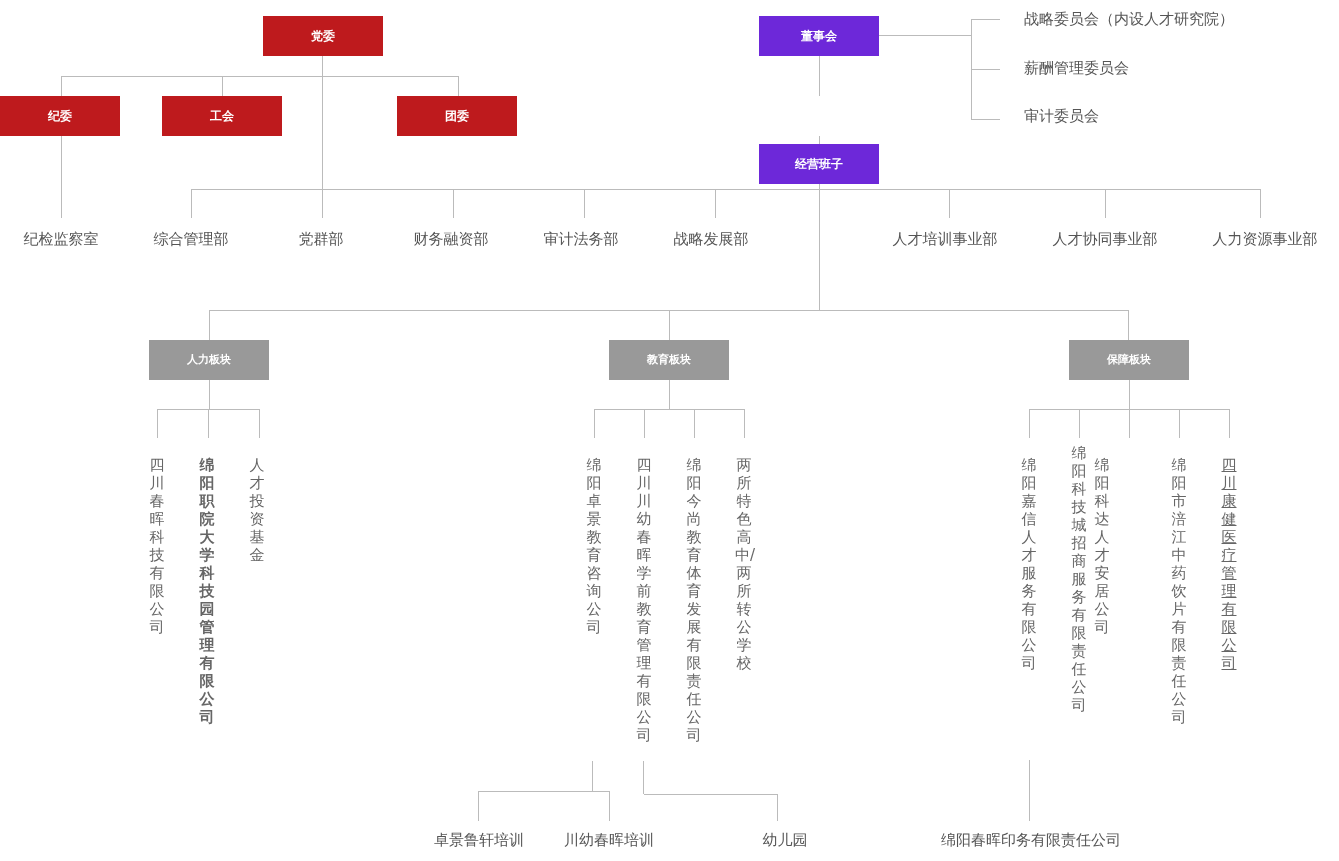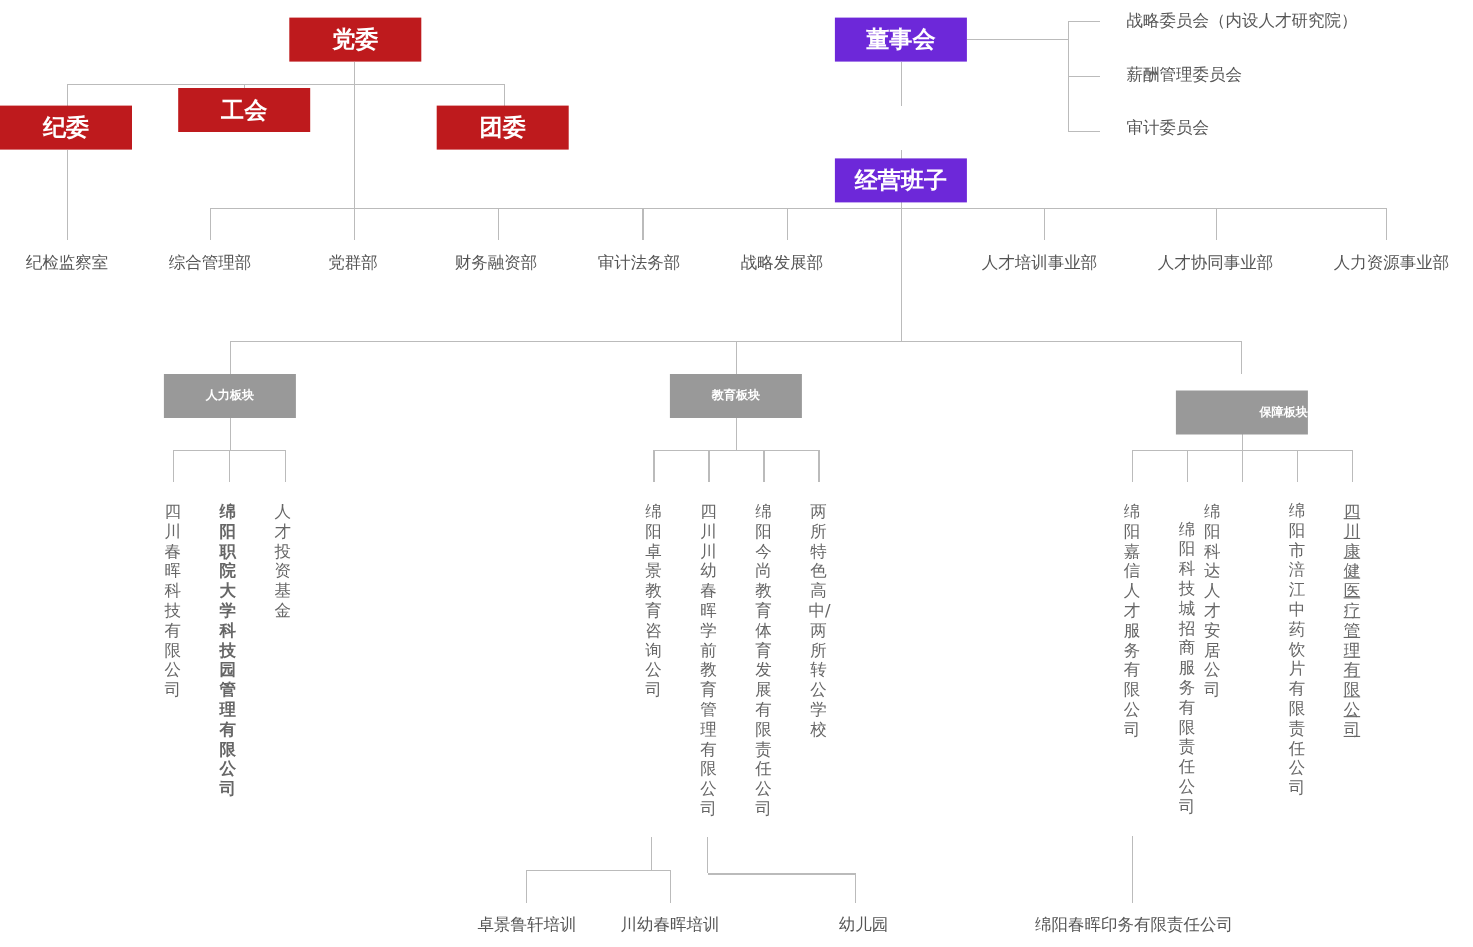--- a/index.html
+++ b/index.html
@@ -1,20 +1,20 @@
 <!DOCTYPE html>
 <html><head>
 <meta charset="utf-8">
 <style>
   html, body { margin:0; padding:0; background:#ffffff; }
   body { width:1339px; height:861px; position:relative; overflow:hidden;
          font-family:"DejaVu Sans", "Liberation Sans", sans-serif; }
   #lines { position:absolute; left:0; top:0; width:1339px; height:861px; }
   .box { position:absolute; width:120px; height:40px; color:#fff;
-         font-size:21px; line-height:40px; text-align:center; font-weight:bold; }
+         font-size:12px; line-height:40px; text-align:center; font-weight:bold; }
   .red { background:#BE1A1D; }
   .blue { background:#6d28d9; }
   .gray { background:#999999; font-size:11px; }
   .label { position:absolute; color:#555; font-size:15px; white-space:nowrap;
            transform:translateX(-50%); }
   .label.left { transform:none; }
   .vtext { position:absolute; color:#666; font-size:15px; width:18px;
            line-height:18px; text-align:center; word-break:break-all;
            transform:translateX(-50%); }
 </style>
@@ -81,53 +81,53 @@
     <line x1="1079.5" y1="409" x2="1079.5" y2="438"></line>
     <line x1="1129.5" y1="409" x2="1129.5" y2="438"></line>
     <line x1="1179.5" y1="409" x2="1179.5" y2="438"></line>
     <line x1="1229.5" y1="409" x2="1229.5" y2="438"></line>
     <line x1="1029.5" y1="760" x2="1029.5" y2="821"></line>
   </g>
 </svg>
 
 <div class="box red" style="left:263px;top:16px;">党委</div>
 <div class="box red" style="left:0px;top:96px;">纪委</div>
-<div class="box red" style="left:162px;top:80px;font-family:Liberation Serif, serif;">工会</div>
+<div class="box red" style="left:162px;top:96px;font-family:Liberation Serif, serif;">工会</div>
 <div class="box red" style="left:397px;top:96px;">团委</div>
 <div class="label" style="left:61px;top:230px;">纪检监察室</div>
 
 <div class="box blue" style="left:759px;top:16px;">董事会</div>
 <div class="box blue" style="left:759px;top:96px;margin-top:48px;">经营班子</div>
 <div class="label left" style="left:1024px;top:10px;">战略委员会（内设人才研究院）</div>
 <div class="label left" style="left:1024px;top:59px;">薪酬管理委员会</div>
 <div class="label left" style="left:1024px;top:107px;">审计委员会</div>
 
 <div class="label" style="left:191px;top:230px;text-align:center;">综合管理部</div>
 <div class="label" style="left:321px;top:230px;">党群部</div>
 <div class="label" style="left:451px;top:230px;">财务融资部</div>
 <div class="label" style="left:581px;top:230px;">审计法务部</div>
 <div class="label" style="left:711px;top:230px;">战略发展部</div>
 <div class="label" style="left:945px;top:230px;">人才培训事业部</div>
 <div class="label" style="left:1105px;top:230px;">人才协同事业部</div>
 <div class="label" style="left:1265px;top:230px;">人力资源事业部</div>
 
 <div class="box gray" style="left:149px;top:340px;">人力板块</div>
 <div class="box gray" style="left:609px;top:340px;">教育板块</div>
-<div class="box gray" style="left:1069px;top:355px;text-align:right;">保障板块</div>
+<div class="box gray" style="left:1069px;top:340px;">保障板块</div>
 
 <div class="vtext" style="left:157px;top:456px;">四川春晖科技有限公司</div>
 <div class="vtext" style="left:207px;top:456px;font-weight:bold;">绵阳职院大学科技园管理有限公司</div>
 <div class="vtext" style="left:257px;top:456px;">人才投资基金</div>
 
 <div class="vtext" style="left:594px;top:456px;">绵阳卓景教育咨询公司</div>
 <div class="vtext" style="left:644px;top:456px;">四川川幼春晖学前教育管理有限公司</div>
 <div class="vtext" style="left:694px;top:456px;">绵阳今尚教育体育发展有限责任公司</div>
 <div class="vtext" style="left:744px;top:456px;">两所特色高中/两所转公学校</div>
 <div class="label" style="left:479px;top:831px;">卓景鲁轩培训</div>
 <div class="label" style="left:609px;top:831px;">川幼春晖培训</div>
 <div class="label" style="left:785px;top:831px;">幼儿园</div>
 
 <div class="vtext" style="left:1029px;top:456px;">绵阳嘉信人才服务有限公司</div>
-<div class="vtext" style="left:1079px;top:472px;">绵阳科技城招商服务有限责任公司</div>
+<div class="vtext" style="left:1079px;top:444px;">绵阳科技城招商服务有限责任公司</div>
 <div class="vtext" style="left:1102px;top:456px;">绵阳科达人才安居公司</div>
 <div class="vtext" style="left:1179px;top:456px;font-family:Liberation Serif, serif;">绵阳市涪江中药饮片有限责任公司</div>
 <div class="vtext" style="left:1229px;top:456px;text-decoration:underline;">四川康健医疗管理有限公司</div>
 <div class="label" style="left:1031px;top:831px;">绵阳春晖印务有限责任公司</div>
 
 </body></html>

